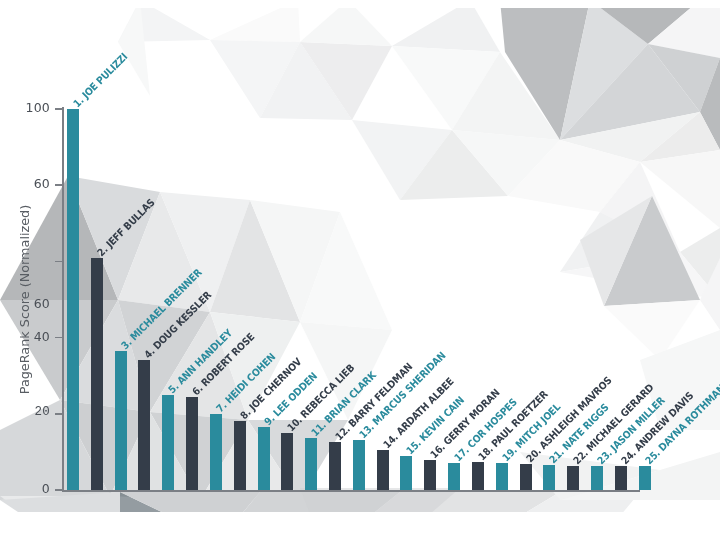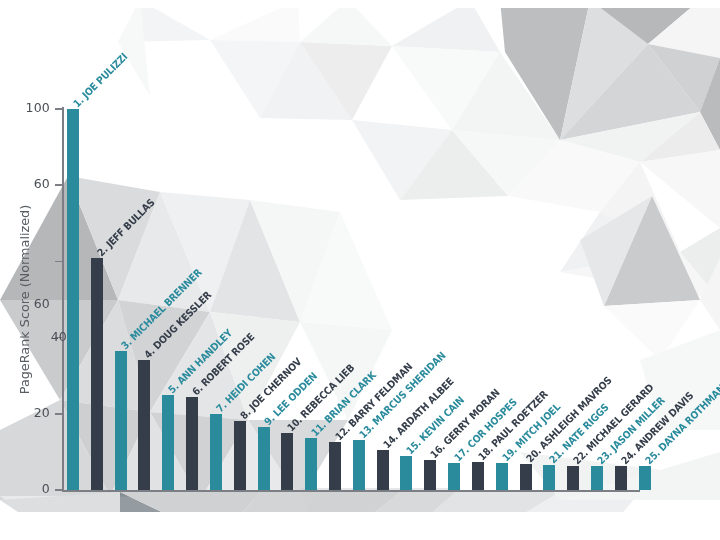--- a/index.html
+++ b/index.html
@@ -148,23 +148,23 @@
 
     <div class="axis-line" id="y-axis"></div>
     <div class="axis-line" id="x-axis"></div>
 
     <div id="y-axis-title">PageRank Score (Normalized)</div>
 
     <div id="y-ticks">
         <div class="tick-mark" style="top: 489.2px;"></div>
         <div class="tick-label" style="top: 481px; left: 0px; width: 50px;">0</div>
         <div class="tick-mark" style="top: 413px;"></div>
-        <div class="tick-label" style="top: 404.8px; left: 0px; width: 50px;">20</div>
+        <div class="tick-label" style="top: 404.8px; left: 0px; width: 50px; font-family: Liberation Mono, monospace;">20</div>
         <div class="tick-mark" style="top: 336.8px;"></div>
-        <div class="tick-label" style="top: 328.6px; left: 0px; width: 50px; padding-left: 17px;">40</div>
+        <div class="tick-label" style="top: 328.6px; left: 0px; width: 50px;">40</div>
         <div class="tick-mark" style="top: 260.6px;"></div>
         <div class="tick-label" style="top: 252.4px; left: 0px; width: 50px; margin-top: 44px;">60</div>
         <div class="tick-mark" style="top: 184.4px;"></div>
         <div class="tick-label" style="top: 176.2px; left: 0px; width: 50px;">60</div>
         <div class="tick-mark" style="top: 108.2px;"></div>
         <div class="tick-label" style="top: 100px; left: 0px; width: 50px;">100</div>
       </div>
     <div id="bars">
         <div class="bar teal" title="1. JOE PULIZZI — 100" style="left: 67px; height: 381px; bottom: 50px; width: 12px;"></div>
         <div class="bar dark" title="2. JEFF BULLAS — 61" style="left: 90.82px; height: 232.41px; bottom: 50px; width: 12px;"></div>

